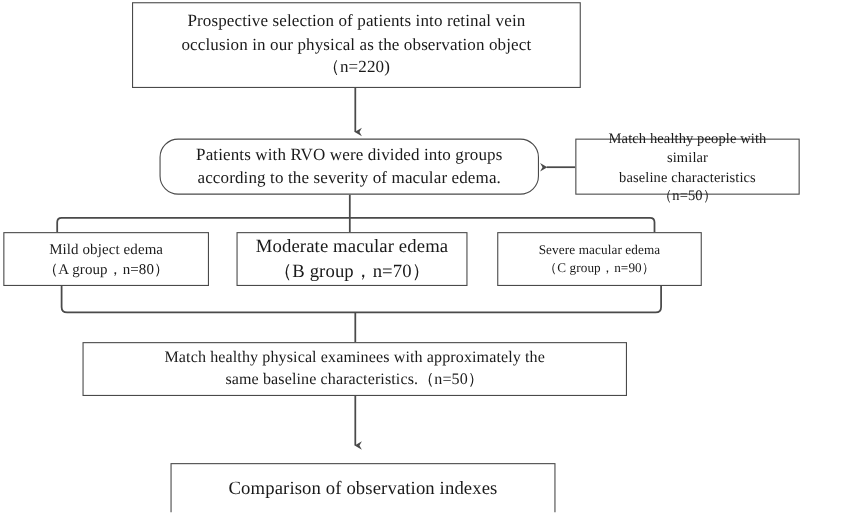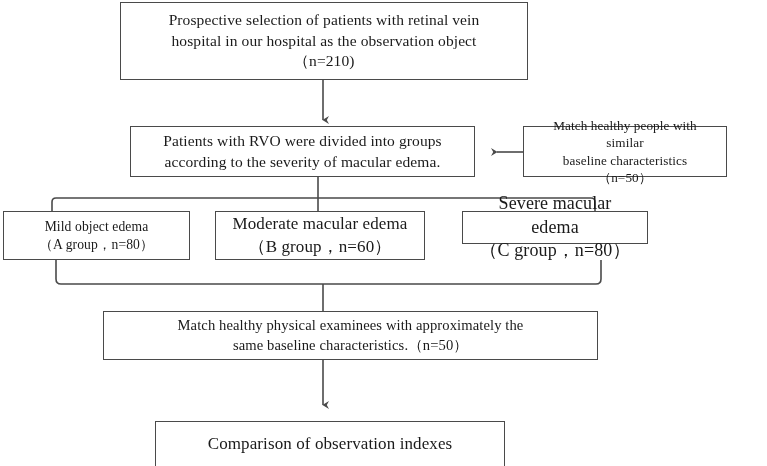--- a/index.html
+++ b/index.html
@@ -25,26 +25,26 @@
     align-items: center;
     justify-content: center;
     text-align: center;
     line-height: 1.32;
     letter-spacing: 0.1px;
   }
   .node span { display: block; padding: 0 6px; }
 
   
   #node-enrollment   { left: 120px; top: 2px;   width: 408px; height: 78px;  font-size: 15.5px; }
-  #node-grouping     { left: 130px; top: 126px; width: 345px; height: 51px;  font-size: 15.5px; }
+  #node-grouping     { left: 145px; top: 126px; width: 345px; height: 51px;  font-size: 15.5px; border-radius: 17px; }
   #node-controlmatch { left: 523px; top: 126px; width: 204px; height: 51px;  font-size: 13.2px; }
   #node-mild         { left: 3px;   top: 211px; width: 187px; height: 49px;  font-size: 13.6px; }
   #node-moderate     { left: 215px; top: 211px; width: 210px; height: 49px;  font-size: 17px; }
-  #node-severe       { left: 452px; top: 211px; width: 186px; height: 33px;  font-size: 18px; margin-left: 10px; }
-  #node-examinees    { left: 75px;  top: 311px; width: 495px; height: 49px;  font-size: 14.6px; margin-left: 28px; }
+  #node-severe       { left: 452px; top: 211px; width: 186px; height: 49px;  font-size: 12px; }
+  #node-examinees    { left: 75px;  top: 311px; width: 495px; height: 49px;  font-size: 14.6px; }
   #node-comparison   { left: 155px; top: 421px; width: 350px; height: 47px;  font-size: 17px; }
 
   
   #connectors {
     position: absolute;
     left: 0; top: 0;
     width: 767px; height: 466px;
     pointer-events: none;
   }
 </style>
@@ -72,23 +72,23 @@
     <line x1="318" y1="198" x2="318" y2="211" stroke="#4a4a4a" stroke-width="1.6"></line>
 
     <path d="M56,260 L56,279 Q56,284 61,284 L596,284 Q601,284 601,279 L601,260" fill="none" stroke="#4a4a4a" stroke-width="1.6"></path>
     <line x1="323" y1="284" x2="323" y2="311" stroke="#4a4a4a" stroke-width="1.6"></line>
 
     <line x1="323" y1="360" x2="323" y2="405" stroke="#4a4a4a" stroke-width="1.6" marker-end="url(#arrowhead-down)"></line>
   </svg>
 
   <div class="node" id="node-enrollment">
     <span>
-      <span>Prospective selection of patients with retinal vein</span>
-      <span>hospital in our hospital as the observation object</span>
-      <span>（n=210)</span>
+      <span>Prospective selection of patients into retinal vein</span>
+      <span>occlusion in our physical as the observation object</span>
+      <span>（n=220)</span>
     </span>
   </div>
 
   <div class="node" id="node-grouping">
     <span>
       <span>Patients with RVO were divided into groups</span>
       <span>according to the severity of macular edema.</span>
     </span>
   </div>
 
@@ -102,28 +102,28 @@
   <div class="node" id="node-mild">
     <span>
       <span>Mild object edema</span>
       <span>（A group，n=80）</span>
     </span>
   </div>
 
   <div class="node" id="node-moderate">
     <span>
       <span>Moderate macular edema</span>
-      <span>（B group，n=60）</span>
+      <span>（B group，n=70）</span>
     </span>
   </div>
 
   <div class="node" id="node-severe">
     <span>
       <span>Severe macular edema</span>
-      <span>（C group，n=80）</span>
+      <span>（C group，n=90）</span>
     </span>
   </div>
 
   <div class="node" id="node-examinees">
     <span>
       <span>Match healthy physical examinees with approximately the</span>
       <span>same baseline characteristics.（n=50）</span>
     </span>
   </div>
 

